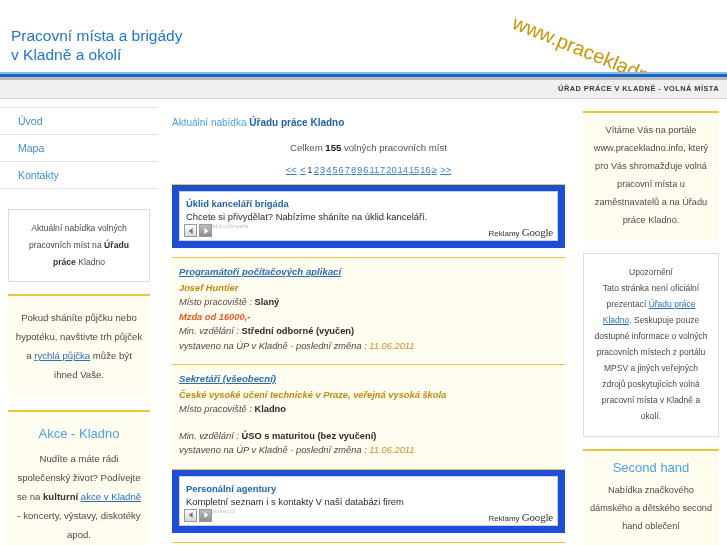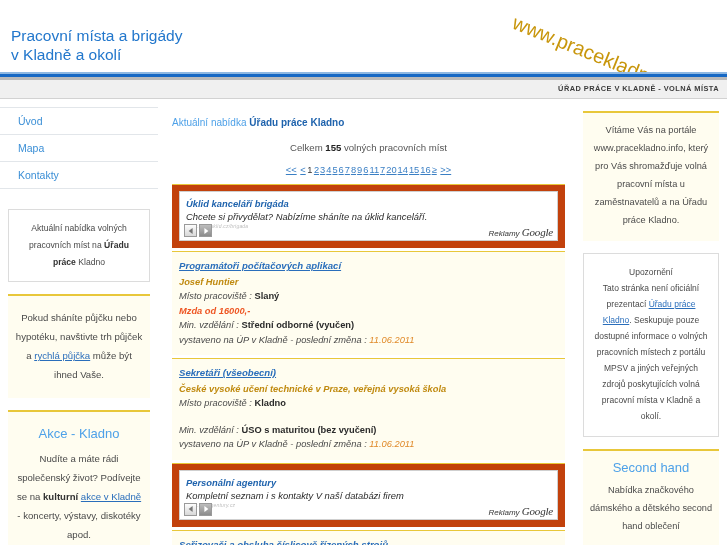--- a/index.html
+++ b/index.html
@@ -183,24 +183,23 @@
     font-weight: bold;
     display: block;
   }
   .listing .footline { font-style: italic; display: block; }
   .listing .footline .date { color: #e08a2a; }
   .listing .blank { display: block; height: 12px; }
 
   
   .ad-wrap {
     border-top: 1px solid #e8c73a;
-    background: #c2410c;
+    background: #1d4ed8;
     padding: 6px 7px 7px 7px;
-    margin-bottom: 3px;
-    font-style: italic;
+    margin-bottom: 9px;
   }
   .ad-box {
     border: 1px solid #cfcfcf;
     background: #ffffff;
     padding: 5px 6px 3px 6px;
     position: relative;
     height: 50px;
     overflow: hidden;
   }
   .ad-title {

